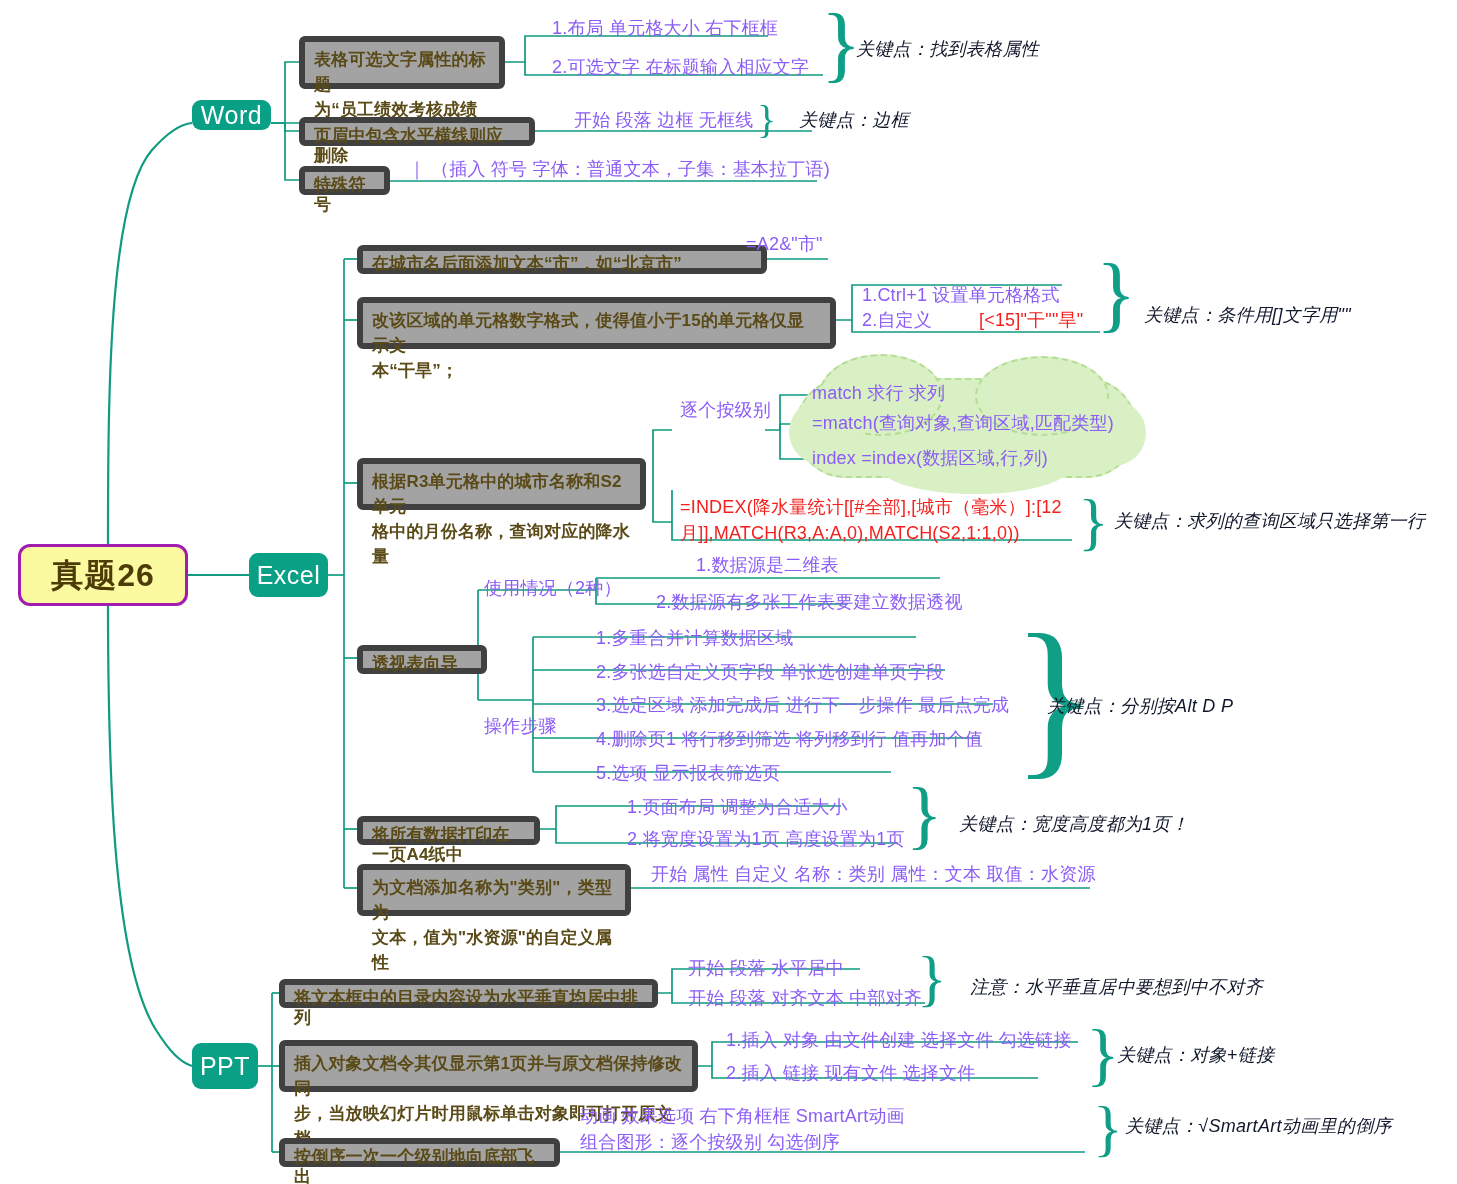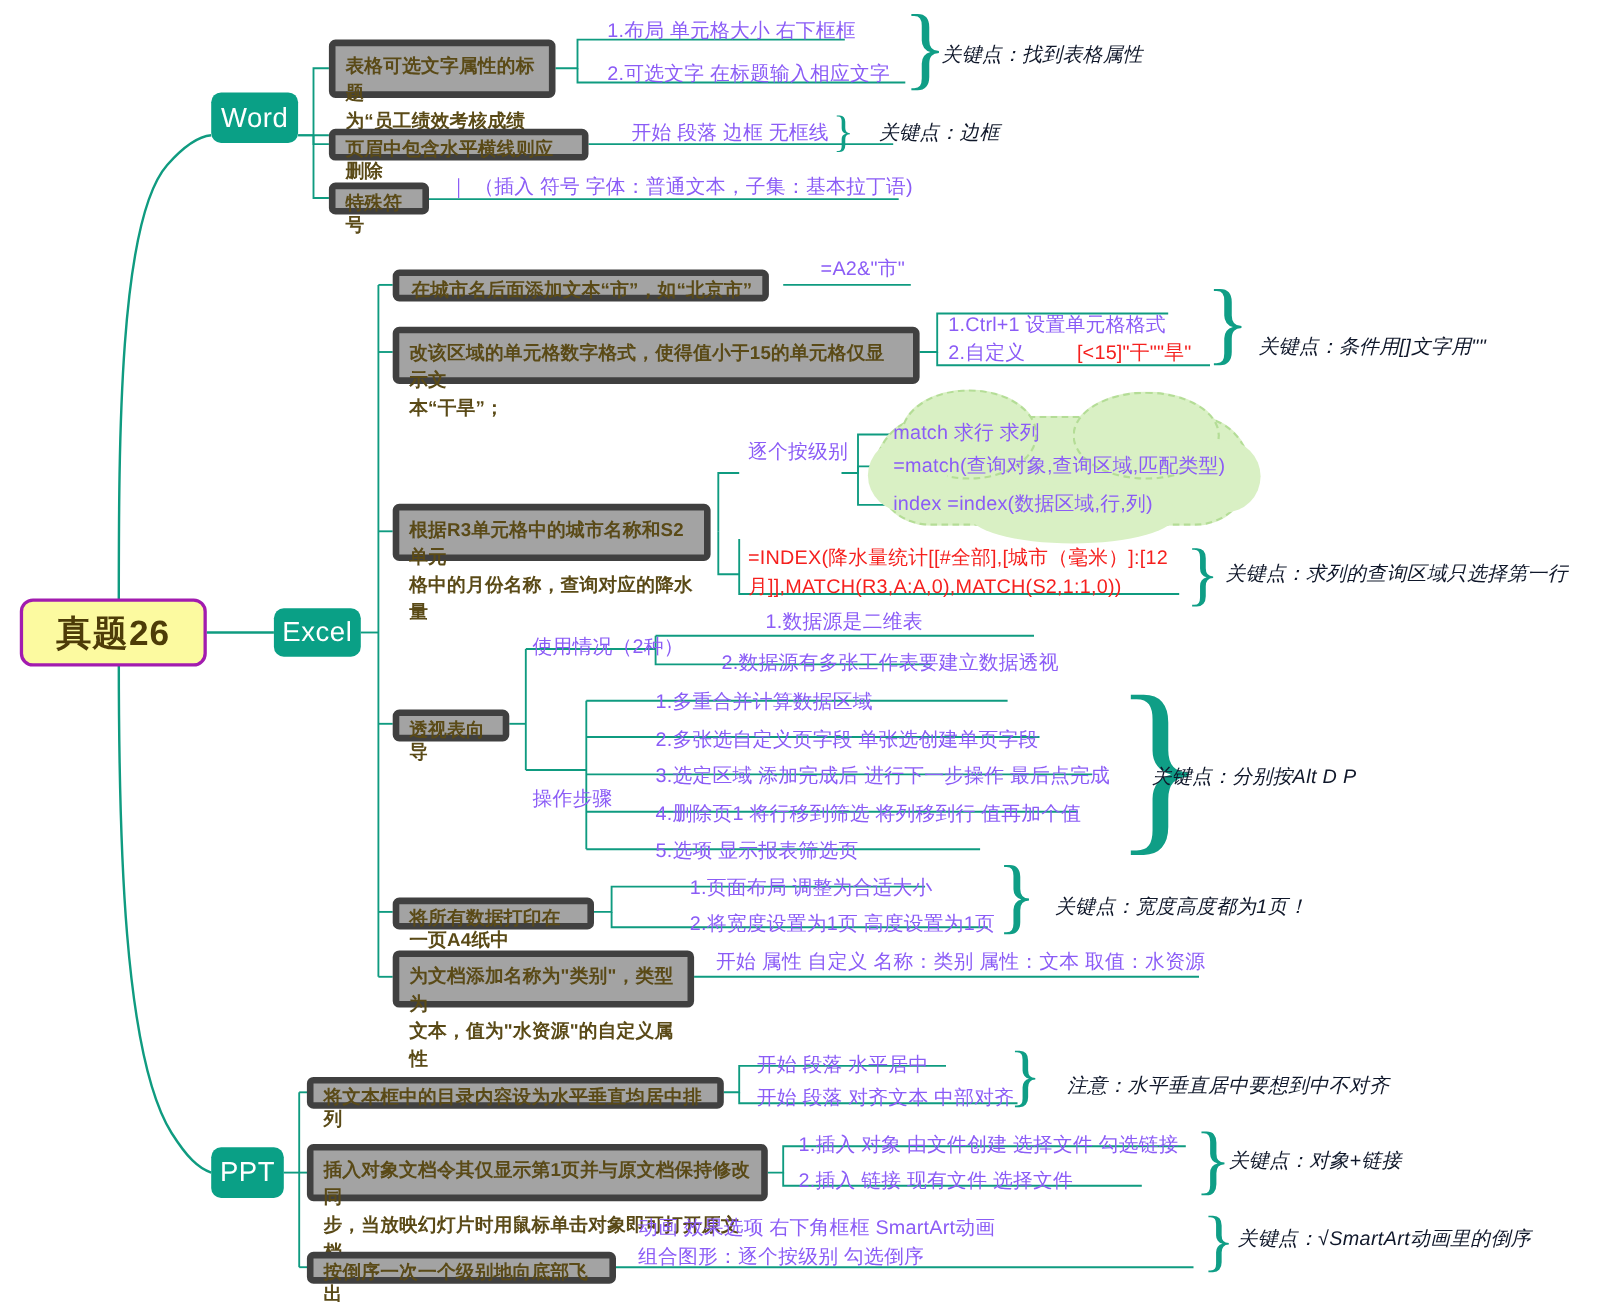--- a/index.html
+++ b/index.html
@@ -199,46 +199,46 @@
     </g>
   </svg>
 
   <div class="cloud" style="left:795px;top:378px;width:338px;height:96px;"></div>
   <div class="cloud-inner" style="left:789px;top:398px;width:72px;height:68px;"></div>
   <div class="cloud-inner" style="left:1080px;top:400px;width:66px;height:66px;"></div>
   <div class="cloud-inner" style="left:880px;top:440px;width:190px;height:54px;"></div>
 
   <div class="node root" style="left:18px;top:544px;width:170px;height:62px;">真题26</div>
 
-  <div class="node branch" style="left:192px;top:84px;width:79px;height:46px;">Word</div>
+  <div class="node branch" style="left:192px;top:100px;width:79px;height:30px;">Word</div>
   <div class="node branch" style="left:249px;top:553px;width:79px;height:44px;">Excel</div>
   <div class="node branch" style="left:192px;top:1043px;width:66px;height:46px;">PPT</div>
 
   <div class="node" style="left:299px;top:36px;width:206px;height:53px;font-size:17px;line-height:25px;">表格可选文字属性的标题
 为“员工绩效考核成绩单”</div>
   <div class="node" style="left:299px;top:117px;width:236px;height:29px;font-size:17px;line-height:20px;padding-top:3px;">页眉中包含水平横线则应删除</div>
   <div class="node" style="left:299px;top:166px;width:91px;height:29px;font-size:17px;line-height:20px;padding-top:3px;">特殊符号</div>
 
   <div class="txt" style="left:552px;top:16px;">1.布局 单元格大小 右下框框</div>
   <div class="txt" style="left:552px;top:55px;">2.可选文字 在标题输入相应文字</div>
   <div class="txt" style="left:574px;top:108px;">开始 段落 边框 无框线</div>
   <div class="txt" style="left:408px;top:157px;">｜ （插入 符号 字体：普通文本，子集：基本拉丁语)</div>
 
   <div class="brace" style="left:821px;top:2px;font-size:84px;">}</div>
   <div class="brace" style="left:757px;top:100px;font-size:40px;">}</div>
 
   <div class="note" style="left:856px;top:37px;">关键点：找到表格属性</div>
   <div class="note" style="left:799px;top:108px;">关键点：边框</div>
 
-  <div class="node" style="left:357px;top:245px;width:342px;height:29px;font-size:17px;line-height:20px;padding-top:3px;text-align:right;">在城市名后面添加文本“市”，如“北京市”</div>
+  <div class="node" style="left:357px;top:245px;width:410px;height:29px;font-size:17px;line-height:20px;padding-top:3px;">在城市名后面添加文本“市”，如“北京市”</div>
   <div class="node" style="left:357px;top:297px;width:479px;height:52px;font-size:17px;line-height:25px;">改该区域的单元格数字格式，使得值小于15的单元格仅显示文
 本“干旱”；</div>
   <div class="node" style="left:357px;top:458px;width:289px;height:52px;font-size:17px;line-height:25px;">根据R3单元格中的城市名称和S2单元
 格中的月份名称，查询对应的降水量</div>
-  <div class="node" style="left:357px;top:645px;width:106px;height:29px;font-size:17px;line-height:20px;padding-top:3px;">透视表向导</div>
+  <div class="node" style="left:357px;top:645px;width:130px;height:29px;font-size:17px;line-height:20px;padding-top:3px;">透视表向导</div>
   <div class="node" style="left:357px;top:816px;width:183px;height:29px;font-size:17px;line-height:20px;padding-top:3px;">将所有数据打印在一页A4纸中</div>
   <div class="node" style="left:357px;top:864px;width:274px;height:52px;font-size:17px;line-height:25px;">为文档添加名称为"类别"，类型为
 文本，值为"水资源"的自定义属性</div>
 
   <div class="txt" style="left:746px;top:232px;">=A2&amp;"市"</div>
   <div class="txt" style="left:862px;top:283px;">1.Ctrl+1 设置单元格格式</div>
   <div class="txt" style="left:862px;top:308px;">2.自定义</div>
   <div class="txt red" style="left:979px;top:308px;">[&lt;15]"干""旱"</div>
 
   <div class="txt" style="left:680px;top:398px;">逐个按级别</div>

